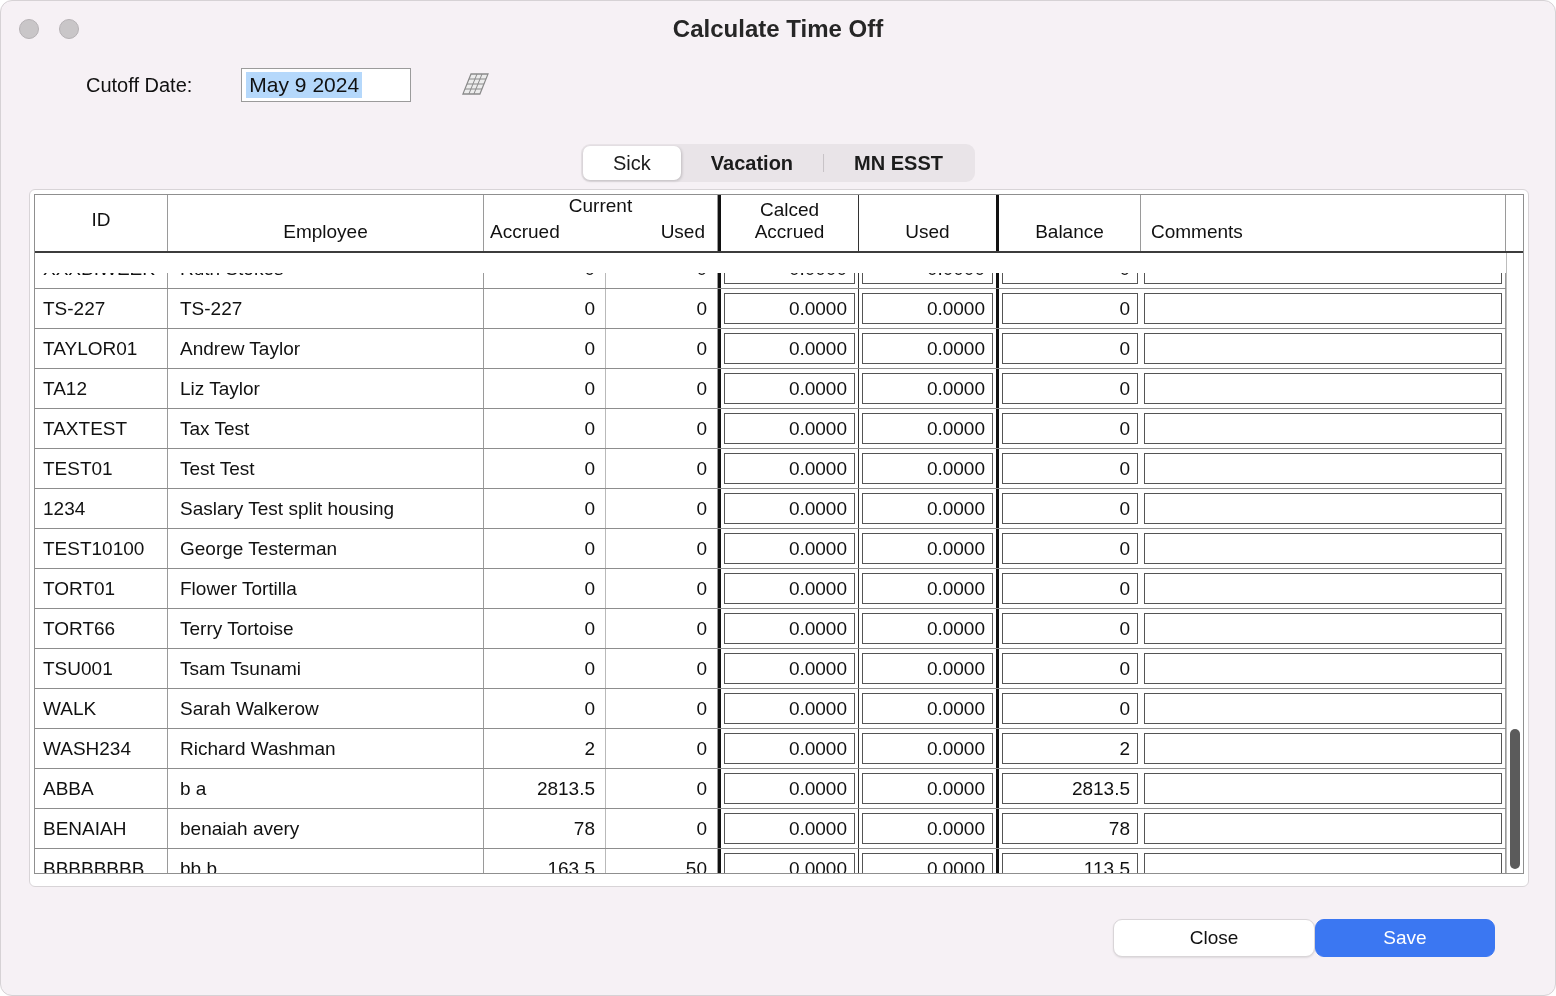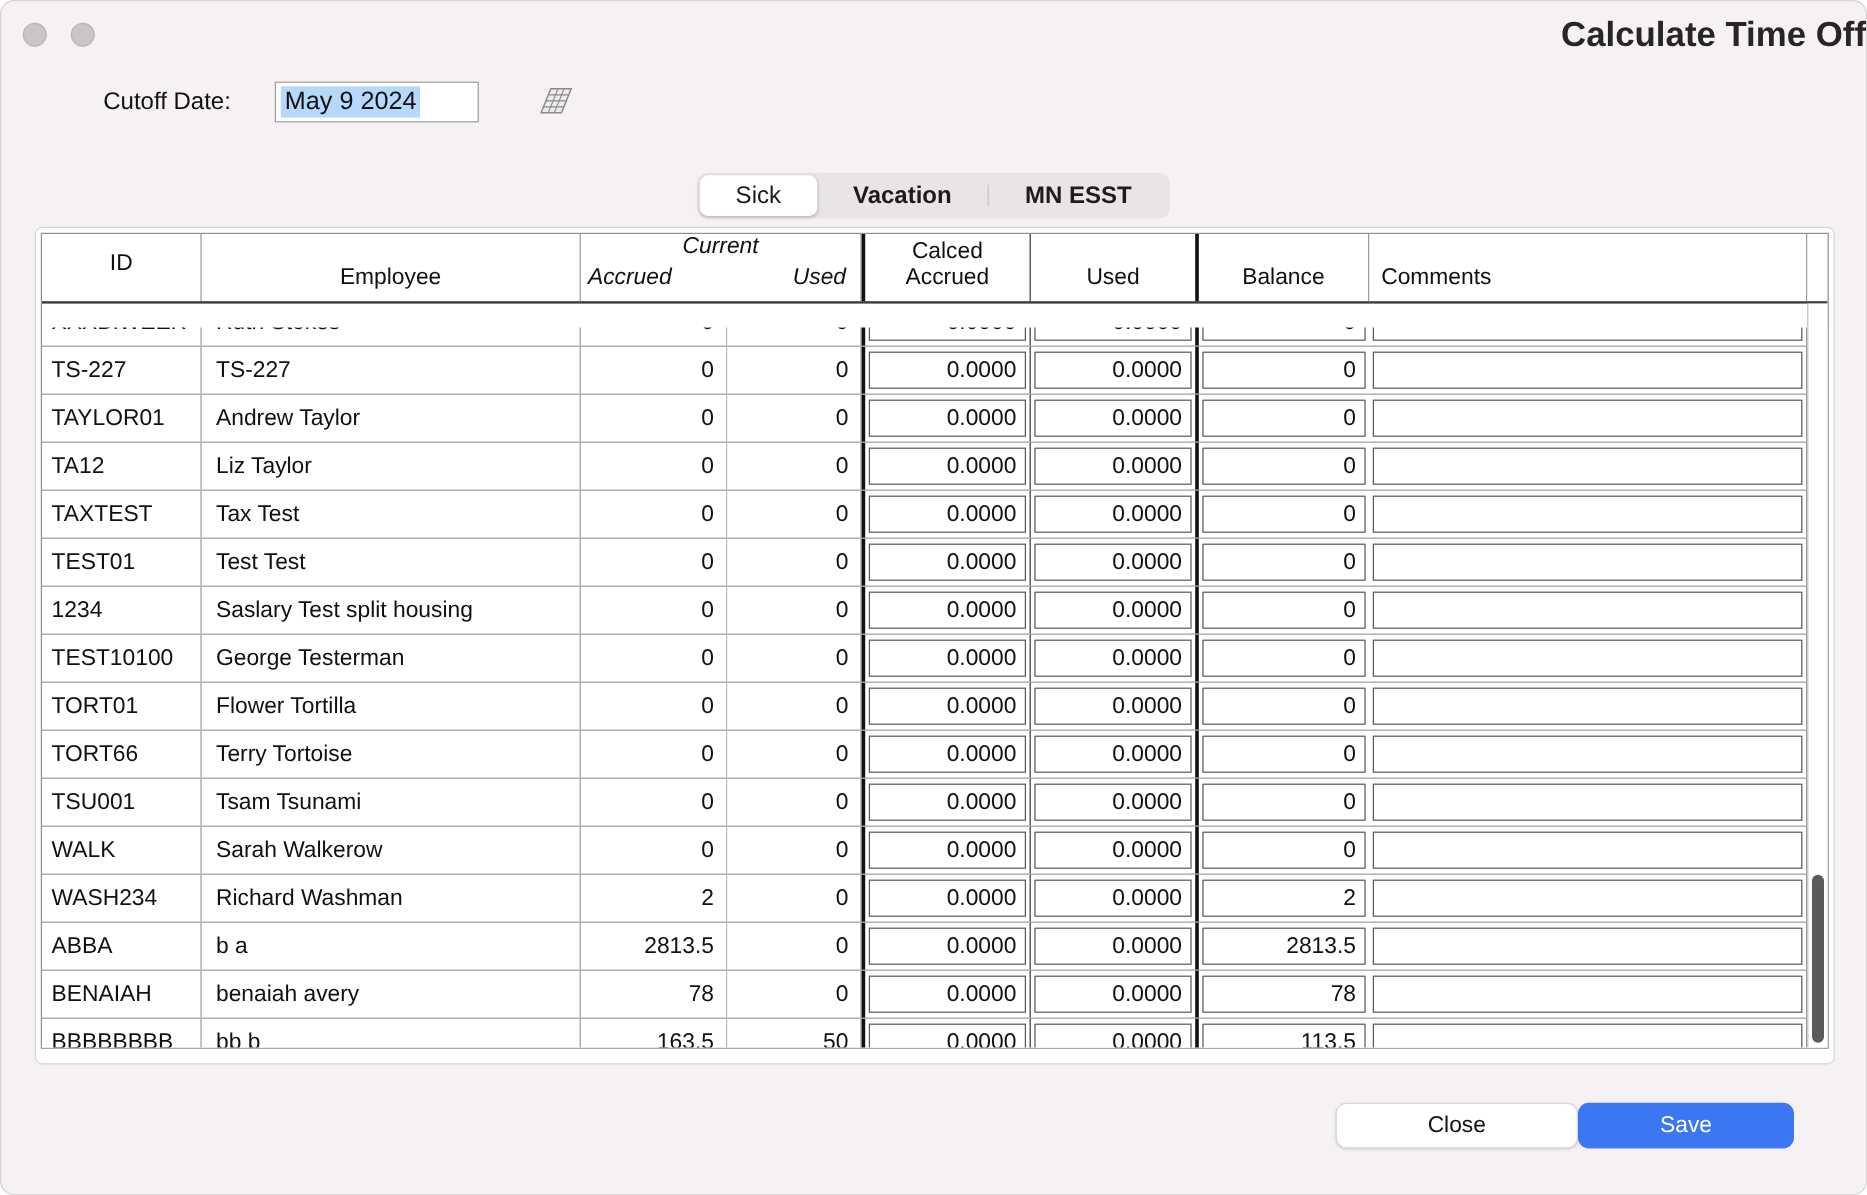--- a/index.html
+++ b/index.html
@@ -5,26 +5,26 @@
   * { box-sizing: border-box; margin: 0; padding: 0; }
   html,body { width:1556px; height:996px; background:#ffffff; font-family:"Liberation Sans", sans-serif; }
   .window {
     position:absolute; inset:0; background:#f6f1f5; border-radius:12px;
     border:1px solid #d6d2d5; overflow:hidden;
   }
   
   .titlebar { position:relative; height:56px; }
   .traffic { position:absolute; left:18px; top:18px; display:flex; gap:20px; }
   .dot { width:20px; height:20px; border-radius:50%; background:#c9c6c8; border:1px solid #b6b2b5; }
-  .title { text-align:right; line-height:56px; font-size:29px; font-weight:700; color:#262626; }
+  .title { text-align:center; line-height:56px; font-size:24px; font-weight:700; color:#262626; }
   
   .cutoff-row { position:absolute; left:85px; top:67px; display:flex; align-items:center;gap:35px; }
   .cutoff-label { font-size:20px; color:#111; }
   .date-input {
-    margin-left:2px; width:170px; height:34px; background:#fff;
+    margin-left:14px; width:170px; height:34px; background:#fff;
     border:1px solid #9b9b9b; display:flex; align-items:center; padding-left:4px;
   }
   .date-sel { font-size:21px; color:#111; background:#b5d8fb; padding:1px 3px; }
   .cal-icon { margin-left:16px; display:inline-flex; }
   
   .tabbar {
     position:absolute; top:143px; left:50%; transform:translateX(-50%);
     height:38px; background:#e9e4e8; border-radius:9px; display:flex; align-items:center; padding:2px;
   }
   .tab { height:34px; display:flex; align-items:center; padding:0 30px; font-size:20px; color:#1c1c1c; border-radius:7px; cursor:default;font-weight:bold; }
@@ -34,21 +34,21 @@
   .table-outer {
     position:absolute; left:28px; top:188px; width:1500px; height:698px;
     background:#fff; border:1px solid #d8d4d7; border-radius:6px;
     padding:4px 4px 12px 4px;
   }
   .grid { position:relative; width:100%; height:100%; border:1px solid #8f8f8f; overflow:hidden; background:#fff; }
   .thead { display:flex; height:58px; border-bottom:2px solid #3c3c3c; font-size:19px; color:#111; }
   .th { border-right:1px solid #9a9a9a; display:flex; }
   .th-id     { width:133px; align-items:flex-end; justify-content:center; padding-bottom:20px; }
   .th-emp    { width:316px; align-items:flex-end; justify-content:center; padding-bottom:8px; }
-  .th-current{ width:234px; flex-direction:column; justify-content:flex-end; padding-bottom:8px;font-style:italic; }
+  .th-current{ width:234px; flex-direction:column; justify-content:flex-end; padding-bottom:8px; }
   .th-current .top { text-align:center; margin-bottom:4px; }
   .th-current .sub { display:flex; justify-content:space-between; padding:0 12px 0 6px; }
   .th-calc-acc { width:141px; border-left:3px solid #111; border-right:1px solid #333;
                  flex-direction:column; justify-content:flex-end; align-items:center; padding-bottom:8px; }
   .th-calc-used{ width:140px; border-right:3px solid #111; align-items:flex-end; justify-content:center; padding-bottom:8px; }
   .th-bal    { width:142px; align-items:flex-end; justify-content:center; padding-bottom:8px; }
   .th-com    { flex:1; border-right:1px solid #9a9a9a; align-items:flex-end; padding:0 0 8px 10px; margin-right:17px; }
   .tbody { position:relative; height:calc(100% - 58px); overflow:hidden;margin-top:20px; }
   .trow { display:flex; height:40px; border-bottom:1px solid #8d8d8d; font-size:19px; color:#111; background:#fff; }
   .trow:first-child { margin-top:-24px; }

